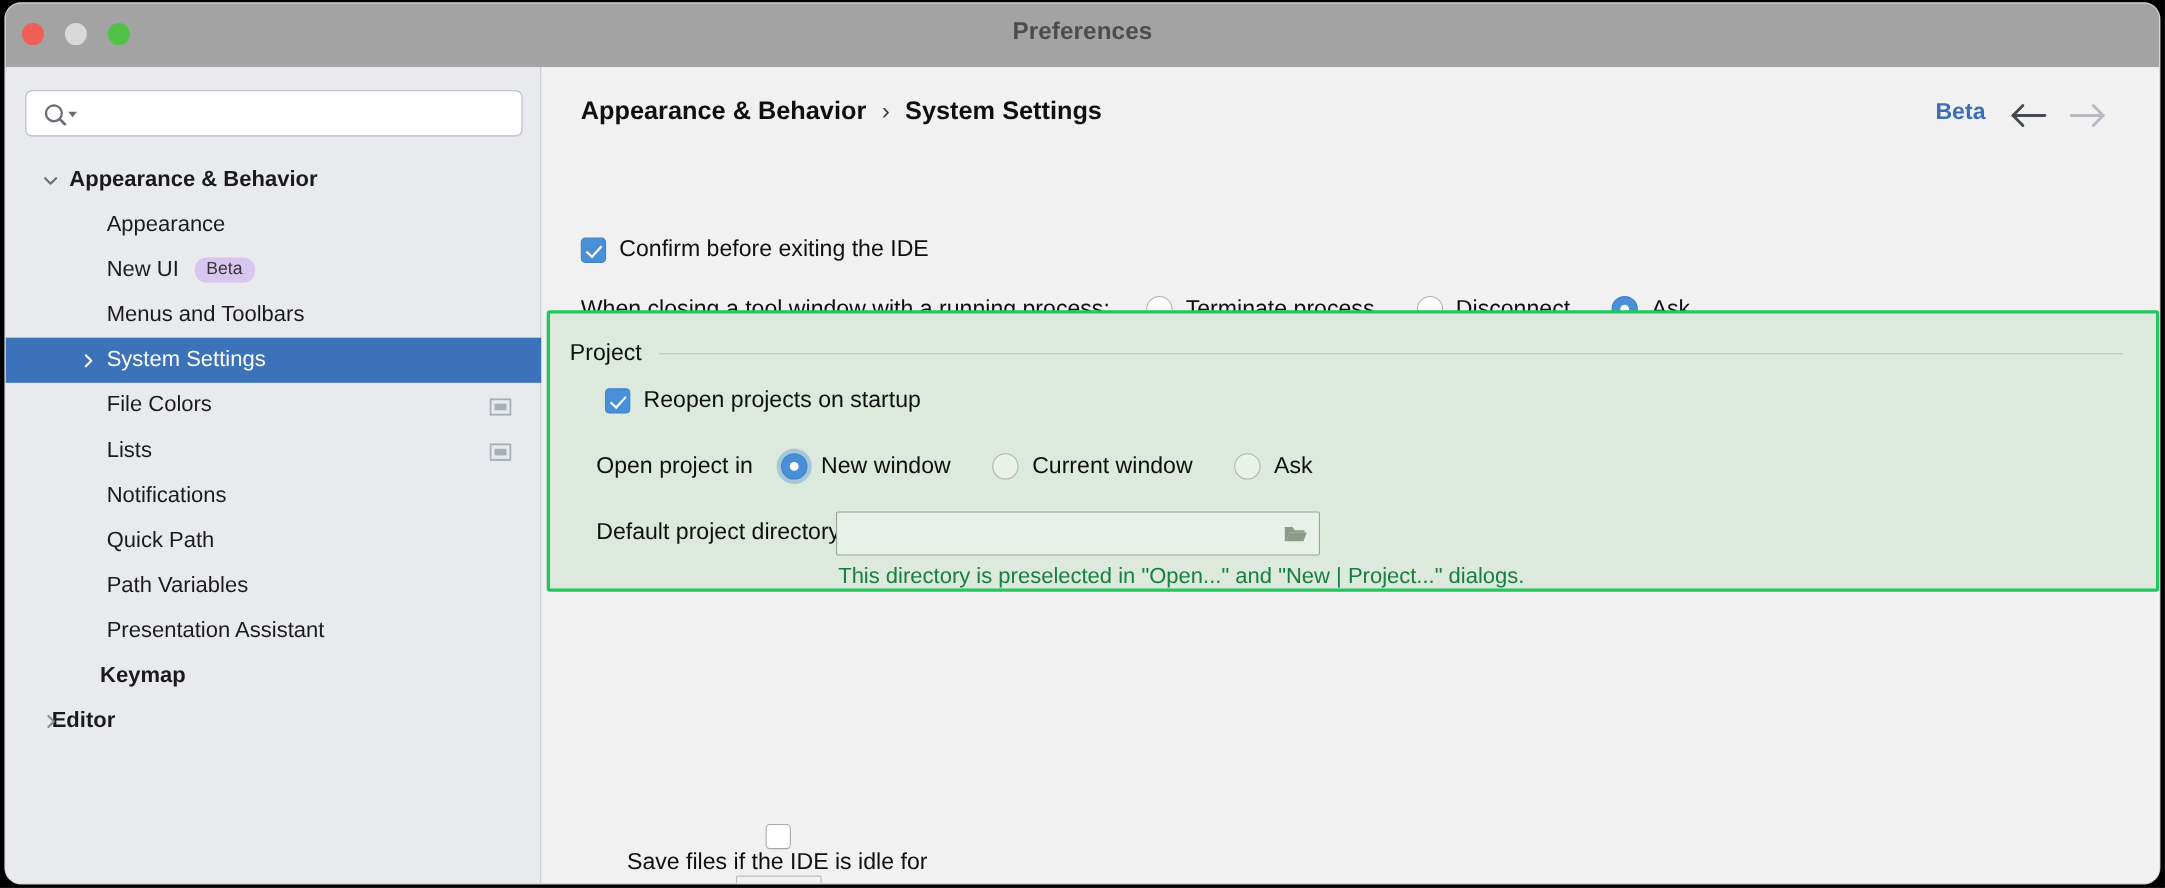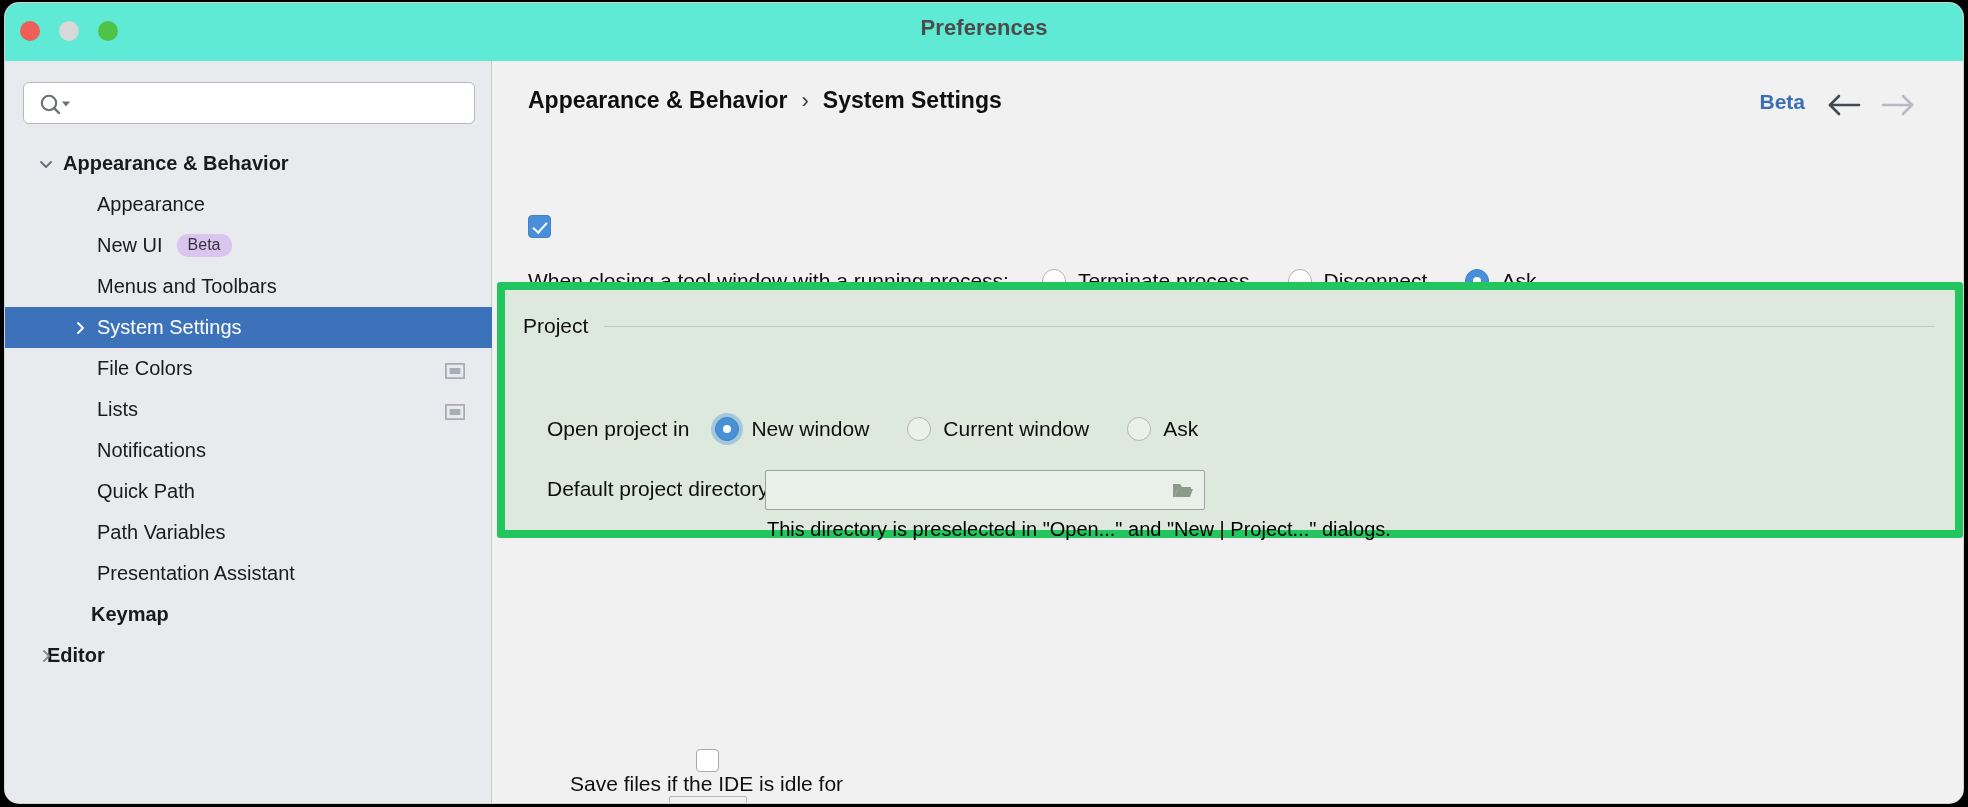--- a/index.html
+++ b/index.html
@@ -15,21 +15,21 @@
     width: 1958px; height: 800px;
     background: #f0f0f0;
     border-radius: 14px;
     overflow: hidden;
     box-shadow: 0 0 0 1px #d2d2d2;
   }
   
   .titlebar {
     position: absolute; left: 0; top: 0;
     width: 100%; height: 58px;
-    background: #5eead4;
+    background: #a3a3a3;
     padding-left: 44px;
   }
   .traffic {
     position: absolute; left: 15px; top: 18px;
     display: flex; gap: 19px;
   }
   .light { width: 20px; height: 20px; border-radius: 50%; }
   .light.red    { background: #ef5f56; }
   .light.yellow { background: #d8d8d8; }
   .light.green  { background: #4fc247; }
@@ -124,21 +124,21 @@
     position: absolute; top: 28px;
     width: 40px; height: 32px;
     cursor: pointer;
   }
   .nav-arrow.back { right: 100px; }
   .nav-arrow.fwd  { right: 44px; }
 
   
   .row { position: absolute; display: flex; align-items: center; }
   .lbl { font-size: 21px; color: #0f0f0f; white-space: nowrap; }
-  .lbl.muted { color: #000000; }
+  .lbl.muted { color: #15803d; }
 
   .cb {
     width: 23px; height: 23px;
     border-radius: 4px;
     display: inline-block; position: relative;
     flex: none;
   }
   .cb.on  { background: #4a90d9; border: 1px solid #3f82c6; }
   .cb.off { background: #ffffff; border: 1px solid #a8a8a8; }
   .cb.on::after {
@@ -166,21 +166,21 @@
   .rb.on.focused { box-shadow: 0 0 0 4px rgba(74,144,217,.38); }
   .rb-label { margin-left: 12px; margin-right: 38px; text-align: right; }
   .rb.off.on-green { background: #eaf1e9; }
 
   
   .highlight {
     position: absolute;
     left: 4px; top: 221px;
     width: 1466px; height: 256px;
     background: #dce9dc;
-    border: 8px solid #22c55e;
+    border: 3px solid #22c55e;
     border-radius: 3px;
   }
   .section-head {
     position: absolute;
     display: flex; align-items: center;
     font-size: 21px; color: #0f0f0f;
     white-space: nowrap;
   }
   .section-rule {
     height: 1px; background: #c3c7c3;
@@ -349,40 +349,45 @@
     </span>
     <span class="nav-arrow fwd">
       <svg viewBox="0 0 40 32" width="40" height="32">
         <line x1="4" y1="16" x2="33" y2="16" stroke="#b7bbc1" stroke-width="2.6" stroke-linecap="round"></line>
         <path d="M24 7 L33 16 L24 25" fill="none" stroke="#b7bbc1" stroke-width="2.6" stroke-linecap="round" stroke-linejoin="round"></path>
       </svg>
     </span>
 
     <div class="row" style="left:35px; top:154px;">
       <span class="cb on"></span>
+      <span class="lbl cb-label">Confirm before exiting the IDE</span>
     </div>
 
     <div class="row" style="left:35px; top:208px;">
       <span class="lbl">When closing a tool window with a running process:</span>
       <span style="width:33px"></span>
       <span class="rb off"></span>
       <span class="lbl rb-label">Terminate process</span>
       <span class="rb off"></span>
       <span class="lbl rb-label">Disconnect</span>
       <span class="rb on"></span>
       <span class="lbl rb-label">Ask</span>
     </div>
 
     <div class="highlight">
 
       <div class="section-head" style="left:18px; top:24px; width:1412px;">
         <span>Project</span>
         <span class="section-rule" style="flex:1;"></span>
       </div>
 
+      <div class="row" style="left:50px; top:67px;">
+        <span class="cb on"></span>
+        <span class="lbl cb-label">Reopen projects on startup</span>
+      </div>
 
       <div class="row" style="left:42px; top:127px;">
         <span class="lbl">Open project in</span>
         <span style="width:26px"></span>
         <span class="rb on focused"></span>
         <span class="lbl rb-label">New window</span>
         <span class="rb off on-green"></span>
         <span class="lbl rb-label">Current window</span>
         <span class="rb off on-green"></span>
         <span class="lbl rb-label">Ask</span>

